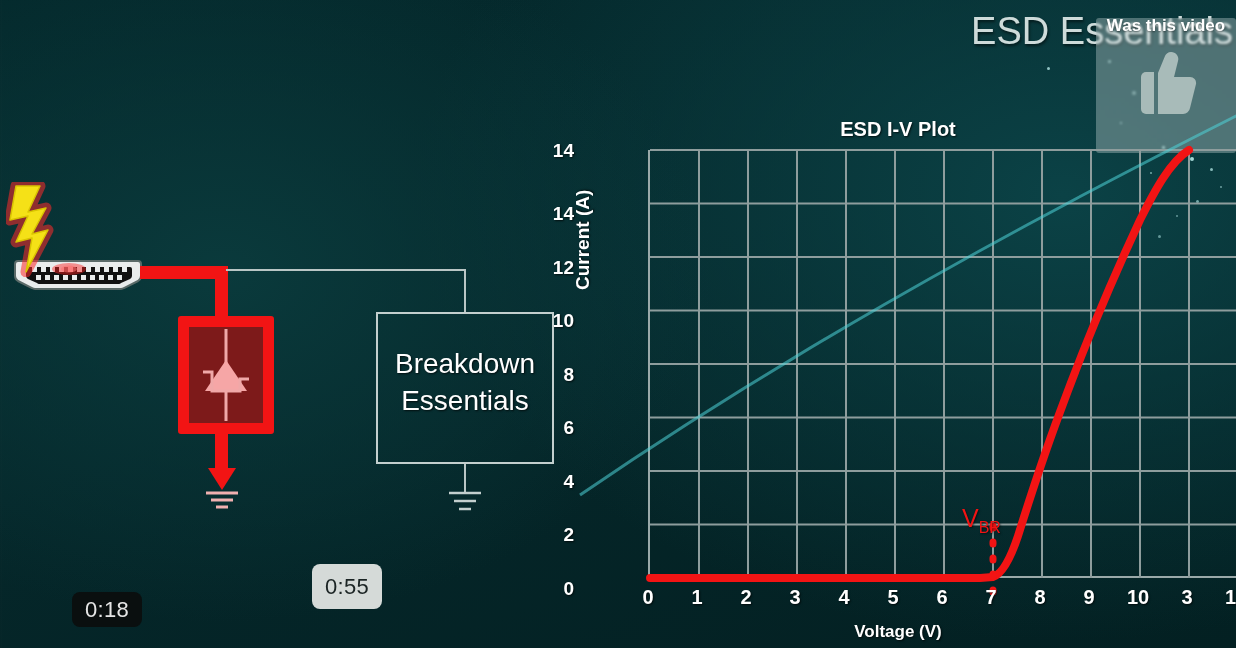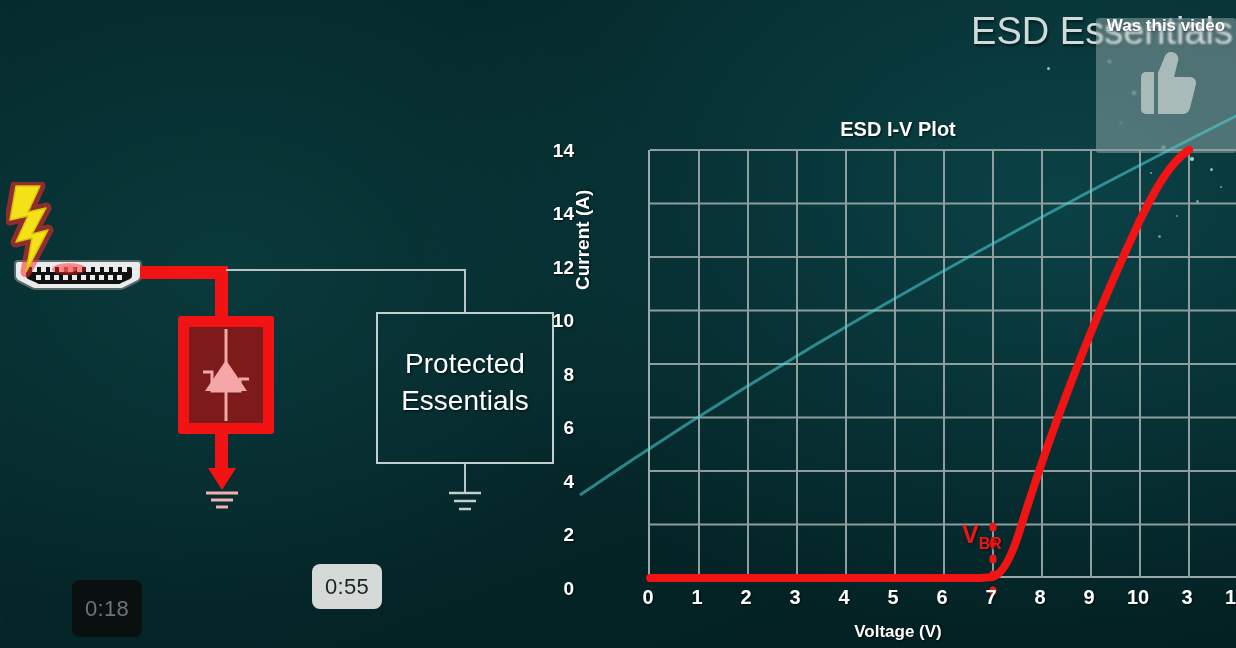--- a/index.html
+++ b/index.html
@@ -113,31 +113,31 @@
     color:#ffffff;font-size:20px;font-weight:bold;
     text-shadow:1px 1px 2px rgba(0,0,0,.7);
   }
   .xlab{
     position:absolute;left:0;right:0;top:522px;text-align:center;
     color:#ffffff;font-size:17px;font-weight:bold;
     text-shadow:1px 1px 2px rgba(0,0,0,.7);
     transform:translateX(-10px);
   }
   .vbr{
-    position:absolute;color:#f21414;font-size:25px;font-weight:bold;
-    text-shadow:1px 1px 2px rgba(0,0,0,.55);white-space:nowrap;margin-top:16px;
+    position:absolute;color:#f21414;font-size:25px;font-weight:normal;
+    text-shadow:1px 1px 2px rgba(0,0,0,.55);white-space:nowrap;
   }
   .vbr sub{font-size:16px;}
 
   
   .badge{
     position:absolute;display:flex;align-items:center;justify-content:center;
     font-size:22px;border-radius:8px;letter-spacing:.3px;
   }
-  .badge-dark{left:72px;top:580px;width:70px;height:57px;background:#0a0f0f;color:#737373;}
+  .badge-dark{left:72px;top:592px;width:70px;height:35px;background:#0a0f0f;color:#e5e5e5;}
   .badge-light{left:312px;top:564px;width:70px;height:45px;background:#d5dad8;color:#1b2424;}
 </style>
 </head>
 <body>
 
 <div id="stage">
 
   <div class="bg-streaks"></div>
 
   <div class="sparkles">
@@ -222,21 +222,21 @@
 
     <svg style="position:absolute;left:198px;top:316px;width:48px;height:44px;" viewBox="0 0 48 44">
       <polygon points="10,2 38,2 24,24" fill="#f21414"></polygon>
       <line x1="8" y1="27" x2="40" y2="27" stroke="#f0b0b0" stroke-width="3"></line>
       <line x1="13" y1="34" x2="35" y2="34" stroke="#f0b0b0" stroke-width="3"></line>
       <line x1="18" y1="41" x2="30" y2="41" stroke="#f0b0b0" stroke-width="3"></line>
     </svg>
 
     <div class="prot-box"></div>
     <div class="prot-label">
-      <span>Protected</span><br>
+      <span>Breakdown</span><br>
       <span>Essentials</span>
     </div>
 
     <svg style="position:absolute;left:447px;top:340px;width:36px;height:26px;" viewBox="0 0 36 26">
       <line x1="2" y1="3" x2="34" y2="3" stroke="#c3cfce" stroke-width="2.5"></line>
       <line x1="7" y1="11" x2="29" y2="11" stroke="#c3cfce" stroke-width="2.5"></line>
       <line x1="12" y1="19" x2="24" y2="19" stroke="#c3cfce" stroke-width="2.5"></line>
     </svg>
   </div>
 

